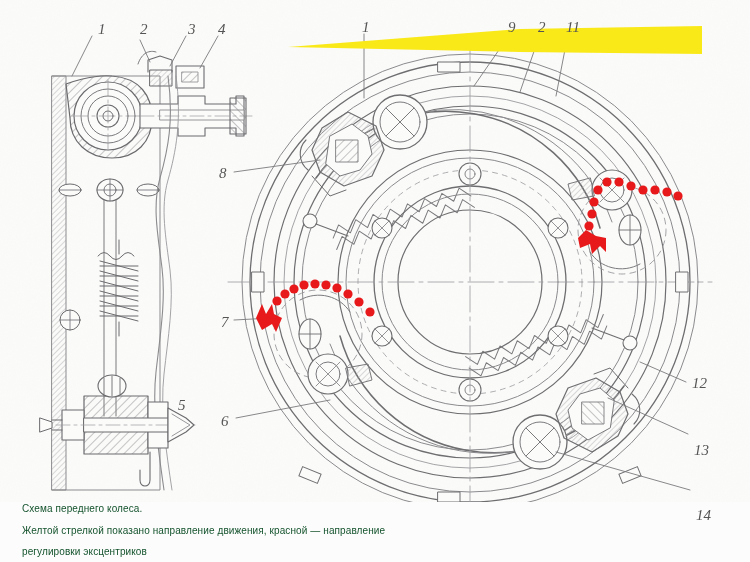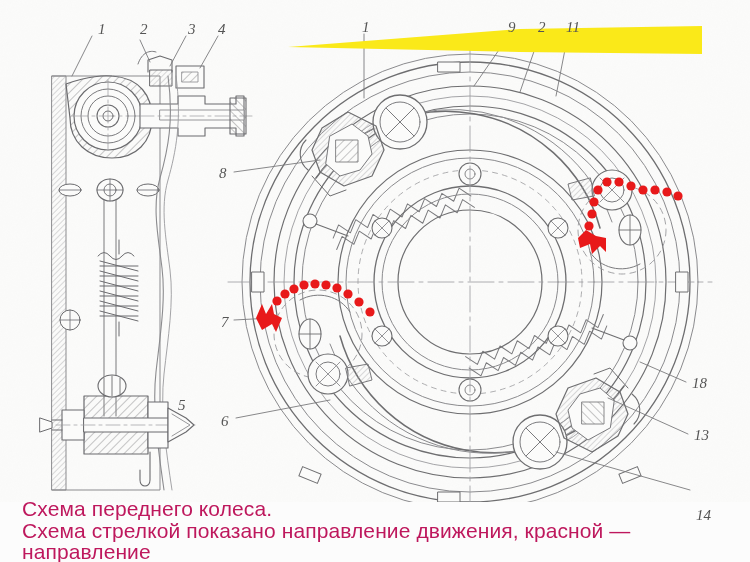--- a/index.html
+++ b/index.html
@@ -18,22 +18,22 @@
   }
   .figure-layer{position:absolute;left:0;top:0;width:750px;height:502px;}
   .figure-layer svg{display:block;}
 
   
   .caption{
     position:absolute;
     left:22px;
     top:498px;
     width:712px;
-    color:#be185d;
-    font-size:21px;
+    color:#14532d;
+    font-size:10px;
     line-height:21.5px;
     letter-spacing:.1px;
     font-family:"Liberation Sans", sans-serif;
   }
   .caption div{white-space:pre-wrap;}
 
   
   .callout{
     position:absolute;
     font-family:"Liberation Serif", serif;
@@ -350,23 +350,24 @@
     <span class="callout" style="left:188px;top:22px">3</span>
     <span class="callout" style="left:218px;top:22px">4</span>
     <span class="callout" style="left:362px;top:20px">1</span>
     <span class="callout" style="left:508px;top:20px">9</span>
     <span class="callout" style="left:538px;top:20px">2</span>
     <span class="callout" style="left:566px;top:20px">11</span>
     <span class="callout" style="left:219px;top:166px">8</span>
     <span class="callout" style="left:221px;top:315px">7</span>
     <span class="callout" style="left:178px;top:398px">5</span>
     <span class="callout" style="left:221px;top:414px">6</span>
-    <span class="callout" style="left:692px;top:376px">18</span>
-    <span class="callout" style="left:694px;top:428px">13</span>
+    <span class="callout" style="left:692px;top:376px">12</span>
+    <span class="callout" style="left:694px;top:443px">13</span>
     <span class="callout" style="left:696px;top:508px">14</span>
   </div>
 
   <div class="caption">
     <div>Схема переднего колеса.</div>
-    <div>Схема стрелкой показано направление движения, красной — направление</div>
+    <div>Желтой стрелкой показано направление движения, красной — направление</div>
+    <div>регулировки эксцентриков</div>
   </div>
 
 </div>
 
 </body></html>

